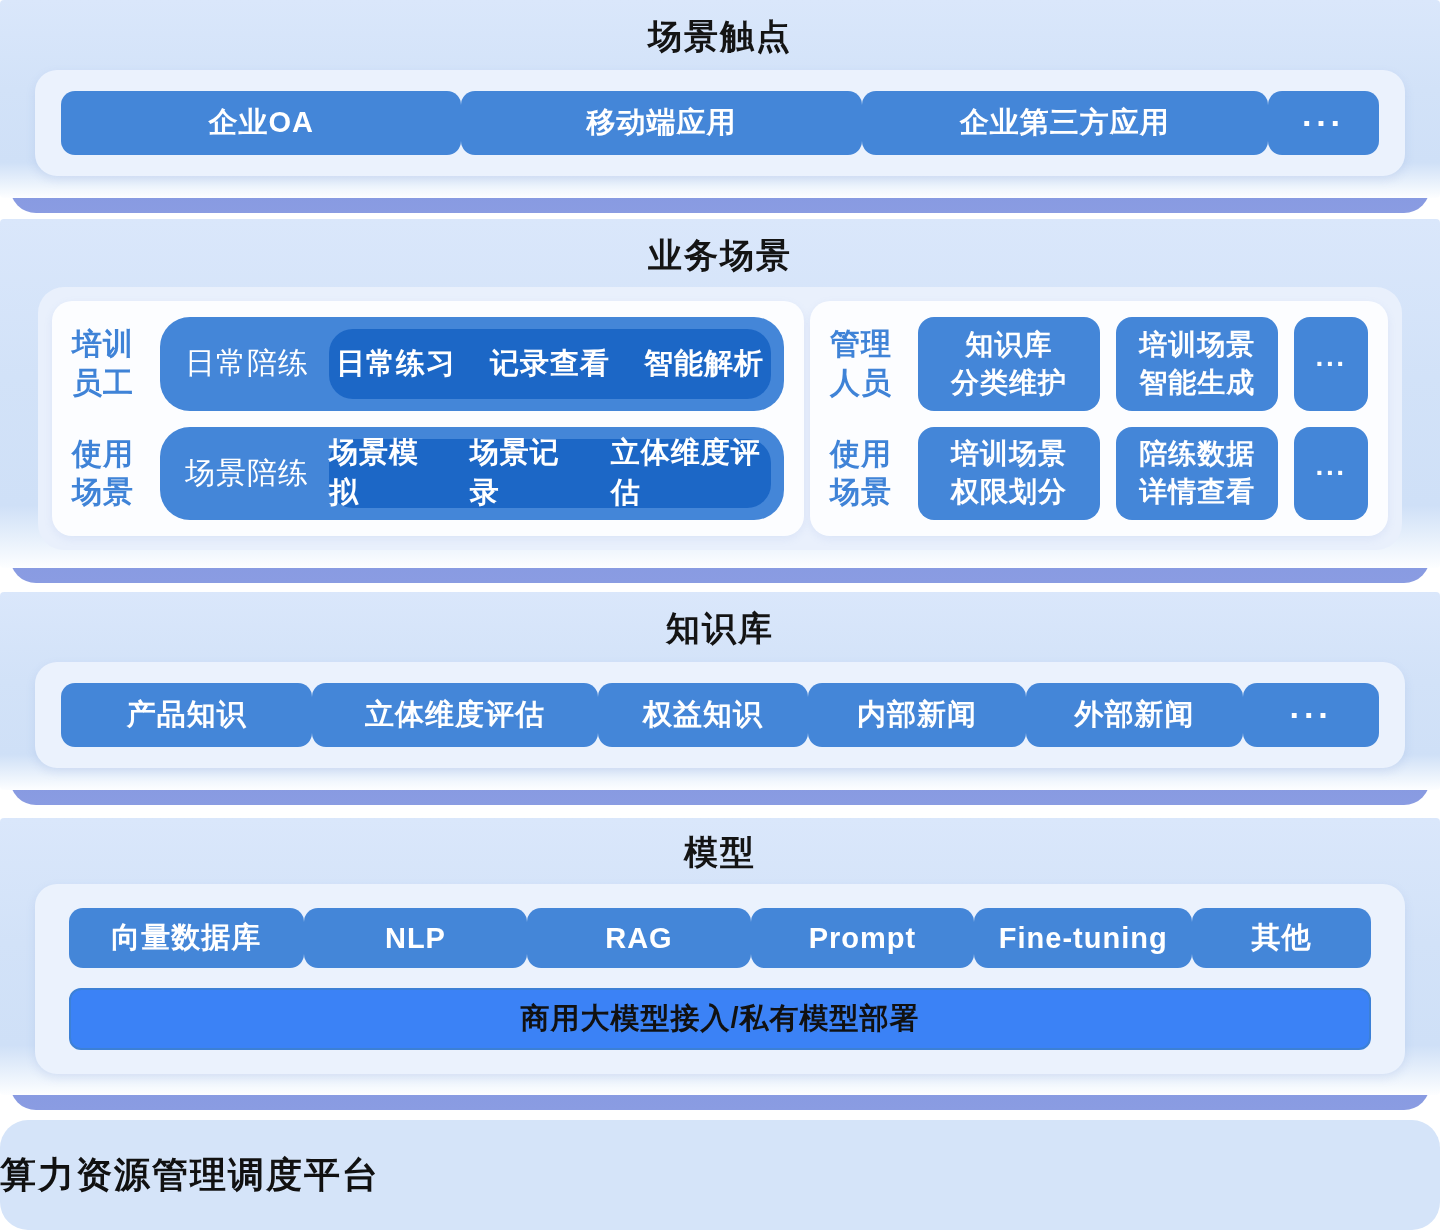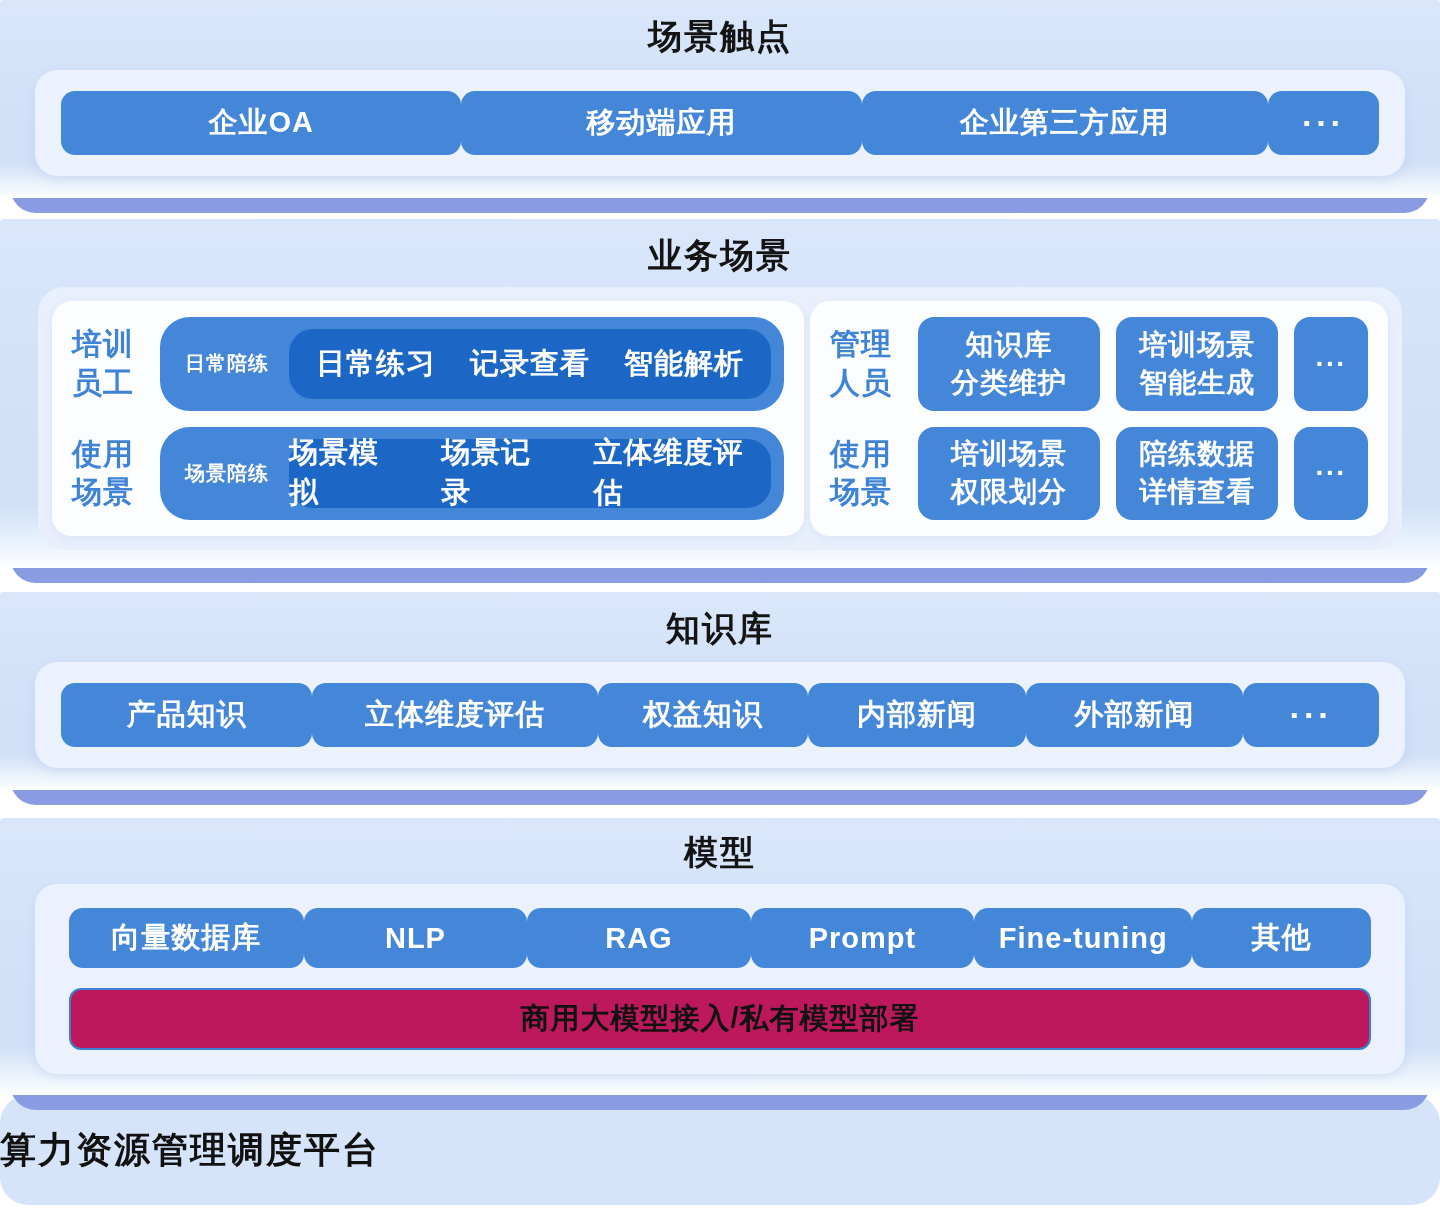--- a/index.html
+++ b/index.html
@@ -103,21 +103,21 @@
   }
   .pill {
     flex: 1 1 0;
     background: #4486d8;
     border-radius: 30px;
     display: flex;
     align-items: center;
     gap: 20px;
     padding: 0 13px 0 25px;
   }
-  .pill-label { color: #fff; font-weight: 700; font-size: 20px; flex: none; letter-spacing: 1px; }
+  .pill-label { color: #fff; font-weight: 400; font-size: 30px; flex: none; letter-spacing: 1px; }
   .pill-inner {
     flex: 1 1 0;
     background: #1c67c6;
     border-radius: 24px;
     align-self: stretch;
     margin: 12px 0;
     display: flex;
     align-items: center;
     justify-content: center;
     gap: 34px;
@@ -133,28 +133,28 @@
     white-space: pre-line;
     display: flex;
     align-items: center;
     justify-content: center;
     text-align: center;
     flex-basis: 0;
     letter-spacing: 1px;
   }
 
   
-  .sec-model { }
+  .sec-model { margin-bottom: 25px; }
   .sec-model .layer-body { height: 277px; padding: 14px 35px 20px; }
   .sec-model .layer-title { margin-bottom: 12px; }
   .sec-model .inner-panel { padding: 24px 34px; }
   .sec-model .btn { height: 60px; }
   .model-bar {
     margin-top: 20px;
-    background: #be185d;
+    background: #3b82f6;
     border: 2px solid #3c80d6;
     border-radius: 12px;
     height: 62px;
     display: flex;
     align-items: center;
     justify-content: center;
     font-size: 29px;
     font-weight: 700;
     color: #111111;
     letter-spacing: 1px;

